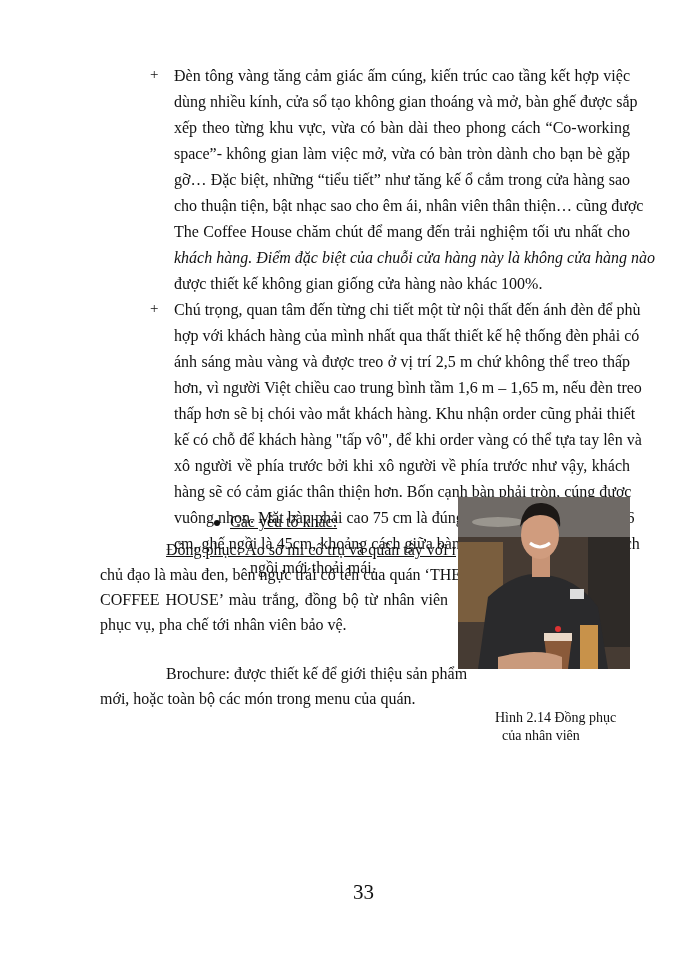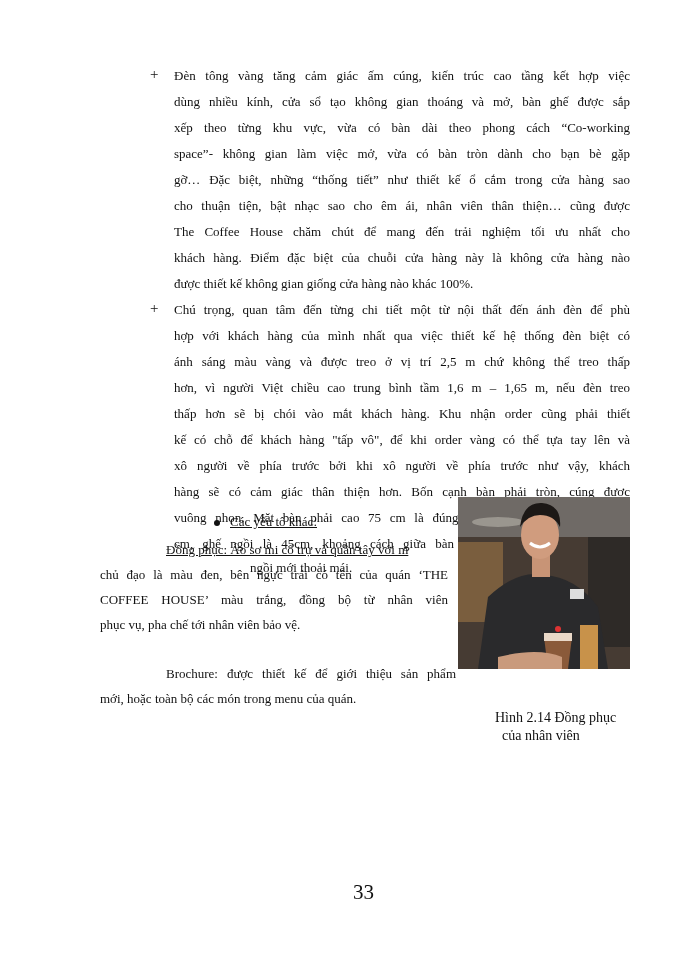--- a/index.html
+++ b/index.html
@@ -1,50 +1,50 @@
 <!DOCTYPE html>
 <html><head>
   <meta charset="utf-8">
   <style>
     html, body { margin: 0; padding: 0; background: #ffffff; }
     body { width: 700px; height: 960px; position: relative; overflow: hidden;
            font-family: "Liberation Serif", "DejaVu Serif", serif; color: #111; }
     .page { position: absolute; left: 0; top: 0; width: 700px; height: 960px; }
-    .line { position: absolute; font-size: 13px; line-height: 20px; white-space: nowrap; }
+    .line { position: absolute; font-size: 16px; line-height: 20px; white-space: nowrap; }
     .just { text-align: justify; text-align-last: justify; }
     .plus { position: absolute; font-size: 15px; }
     .bullet-dot { position: absolute; width: 6px; height: 6px; border-radius: 50%; background: #111; }
     .underline { text-decoration: underline; }
     .photo { position: absolute; left: 458px; top: 497px; width: 172px; height: 172px; overflow: hidden;
              background: linear-gradient(135deg, #3a3430 0%, #5b4a3c 35%, #2a2624 60%, #6a5844 100%); }
     .caption { position: absolute; font-size: 14px; line-height: 18px; white-space: nowrap; margin-top: 13px; }
     .page-number { position: absolute; left: 353px; top: 880px; font-size: 21px; font-family: "Liberation Serif", serif; }
   </style>
 </head>
 <body>
 
 <div class="page">
 
   <span class="plus" style="left:150px; top:66px;">+</span>
   <div>
     <div class="line just" style="left:174px; top:66px; width:456px;">Đèn tông vàng tăng cảm giác ấm cúng, kiến trúc cao tầng kết hợp việc</div>
     <div class="line just" style="left:174px; top:92px; width:456px;">dùng nhiều kính, cửa sổ tạo không gian thoáng và mở, bàn ghế được sắp</div>
     <div class="line just" style="left:174px; top:118px; width:456px;">xếp theo từng khu vực, vừa có bàn dài theo phong cách “Co-working</div>
     <div class="line just" style="left:174px; top:144px; width:456px;">space”- không gian làm việc mở, vừa có bàn tròn dành cho bạn bè gặp</div>
-    <div class="line just" style="left:174px; top:170px; width:456px;">gỡ… Đặc biệt, những “thống tiết” như thiết kế ổ cắm trong cửa hàng sao</div>
+    <div class="line just" style="left:174px; top:170px; width:456px;">gỡ… Đặc biệt, những “tiểu tiết” như tăng kế ổ cắm trong cửa hàng sao</div>
     <div class="line just" style="left:174px; top:196px; width:456px;">cho thuận tiện, bật nhạc sao cho êm ái, nhân viên thân thiện… cũng được</div>
     <div class="line just" style="left:174px; top:222px; width:456px;">The Coffee House chăm chút để mang đến trải nghiệm tối ưu nhất cho</div>
-    <div class="line just" style="left:174px; top:248px; width:456px;">khách hàng. Điểm đặc biệt của chuỗi cửa hàng này là không cửa hàng nào</div>
+    <div class="line just" style="left:174px; top:248px; width:456px;font-style:italic;">khách hàng. Điểm đặc biệt của chuỗi cửa hàng này là không cửa hàng nào</div>
     <div class="line" style="left:174px; top:274px;">được thiết kế không gian giống cửa hàng nào khác 100%.</div>
   </div>
 
   <span class="plus" style="left:150px; top:300px;">+</span>
   <div>
     <div class="line just" style="left:174px; top:300px; width:456px;">Chú trọng, quan tâm đến từng chi tiết một từ nội thất đến ánh đèn để phù</div>
-    <div class="line just" style="left:174px; top:326px; width:456px;">hợp với khách hàng của mình nhất qua việc thiết kế hệ thống đèn biệt có</div>
+    <div class="line just" style="left:174px; top:326px; width:456px;">hợp với khách hàng của mình nhất qua thất thiết kế hệ thống đèn phải có</div>
     <div class="line just" style="left:174px; top:352px; width:456px;">ánh sáng màu vàng và được treo ở vị trí 2,5 m chứ không thể treo thấp</div>
     <div class="line just" style="left:174px; top:378px; width:456px;">hơn, vì người Việt chiều cao trung bình tầm 1,6 m – 1,65 m, nếu đèn treo</div>
     <div class="line just" style="left:174px; top:404px; width:456px;">thấp hơn sẽ bị chói vào mắt khách hàng. Khu nhận order cũng phải thiết</div>
     <div class="line just" style="left:174px; top:430px; width:456px;">kế có chỗ để khách hàng "tấp vô", để khi order vàng có thể tựa tay lên và</div>
     <div class="line just" style="left:174px; top:456px; width:456px;">xô người về phía trước bởi khi xô người về phía trước như vậy, khách</div>
     <div class="line just" style="left:174px; top:482px; width:456px;">hàng sẽ có cảm giác thân thiện hơn. Bốn cạnh bàn phải tròn, cúng được</div>
     <div class="line just" style="left:174px; top:508px; width:456px;">vuông nhọn.  Mặt bàn phải cao 75 cm là đúng 75 cm, chứ không phải 76</div>
     <div class="line just" style="left:174px; top:534px; width:456px;">cm, ghế ngồi là 45cm, khoảng cách giữa bàn ghế khoảng độ 30cm khách</div>
     <div class="line" style="left:250px; top:558px;">ngồi mới thoải mái.</div>
   </div>

